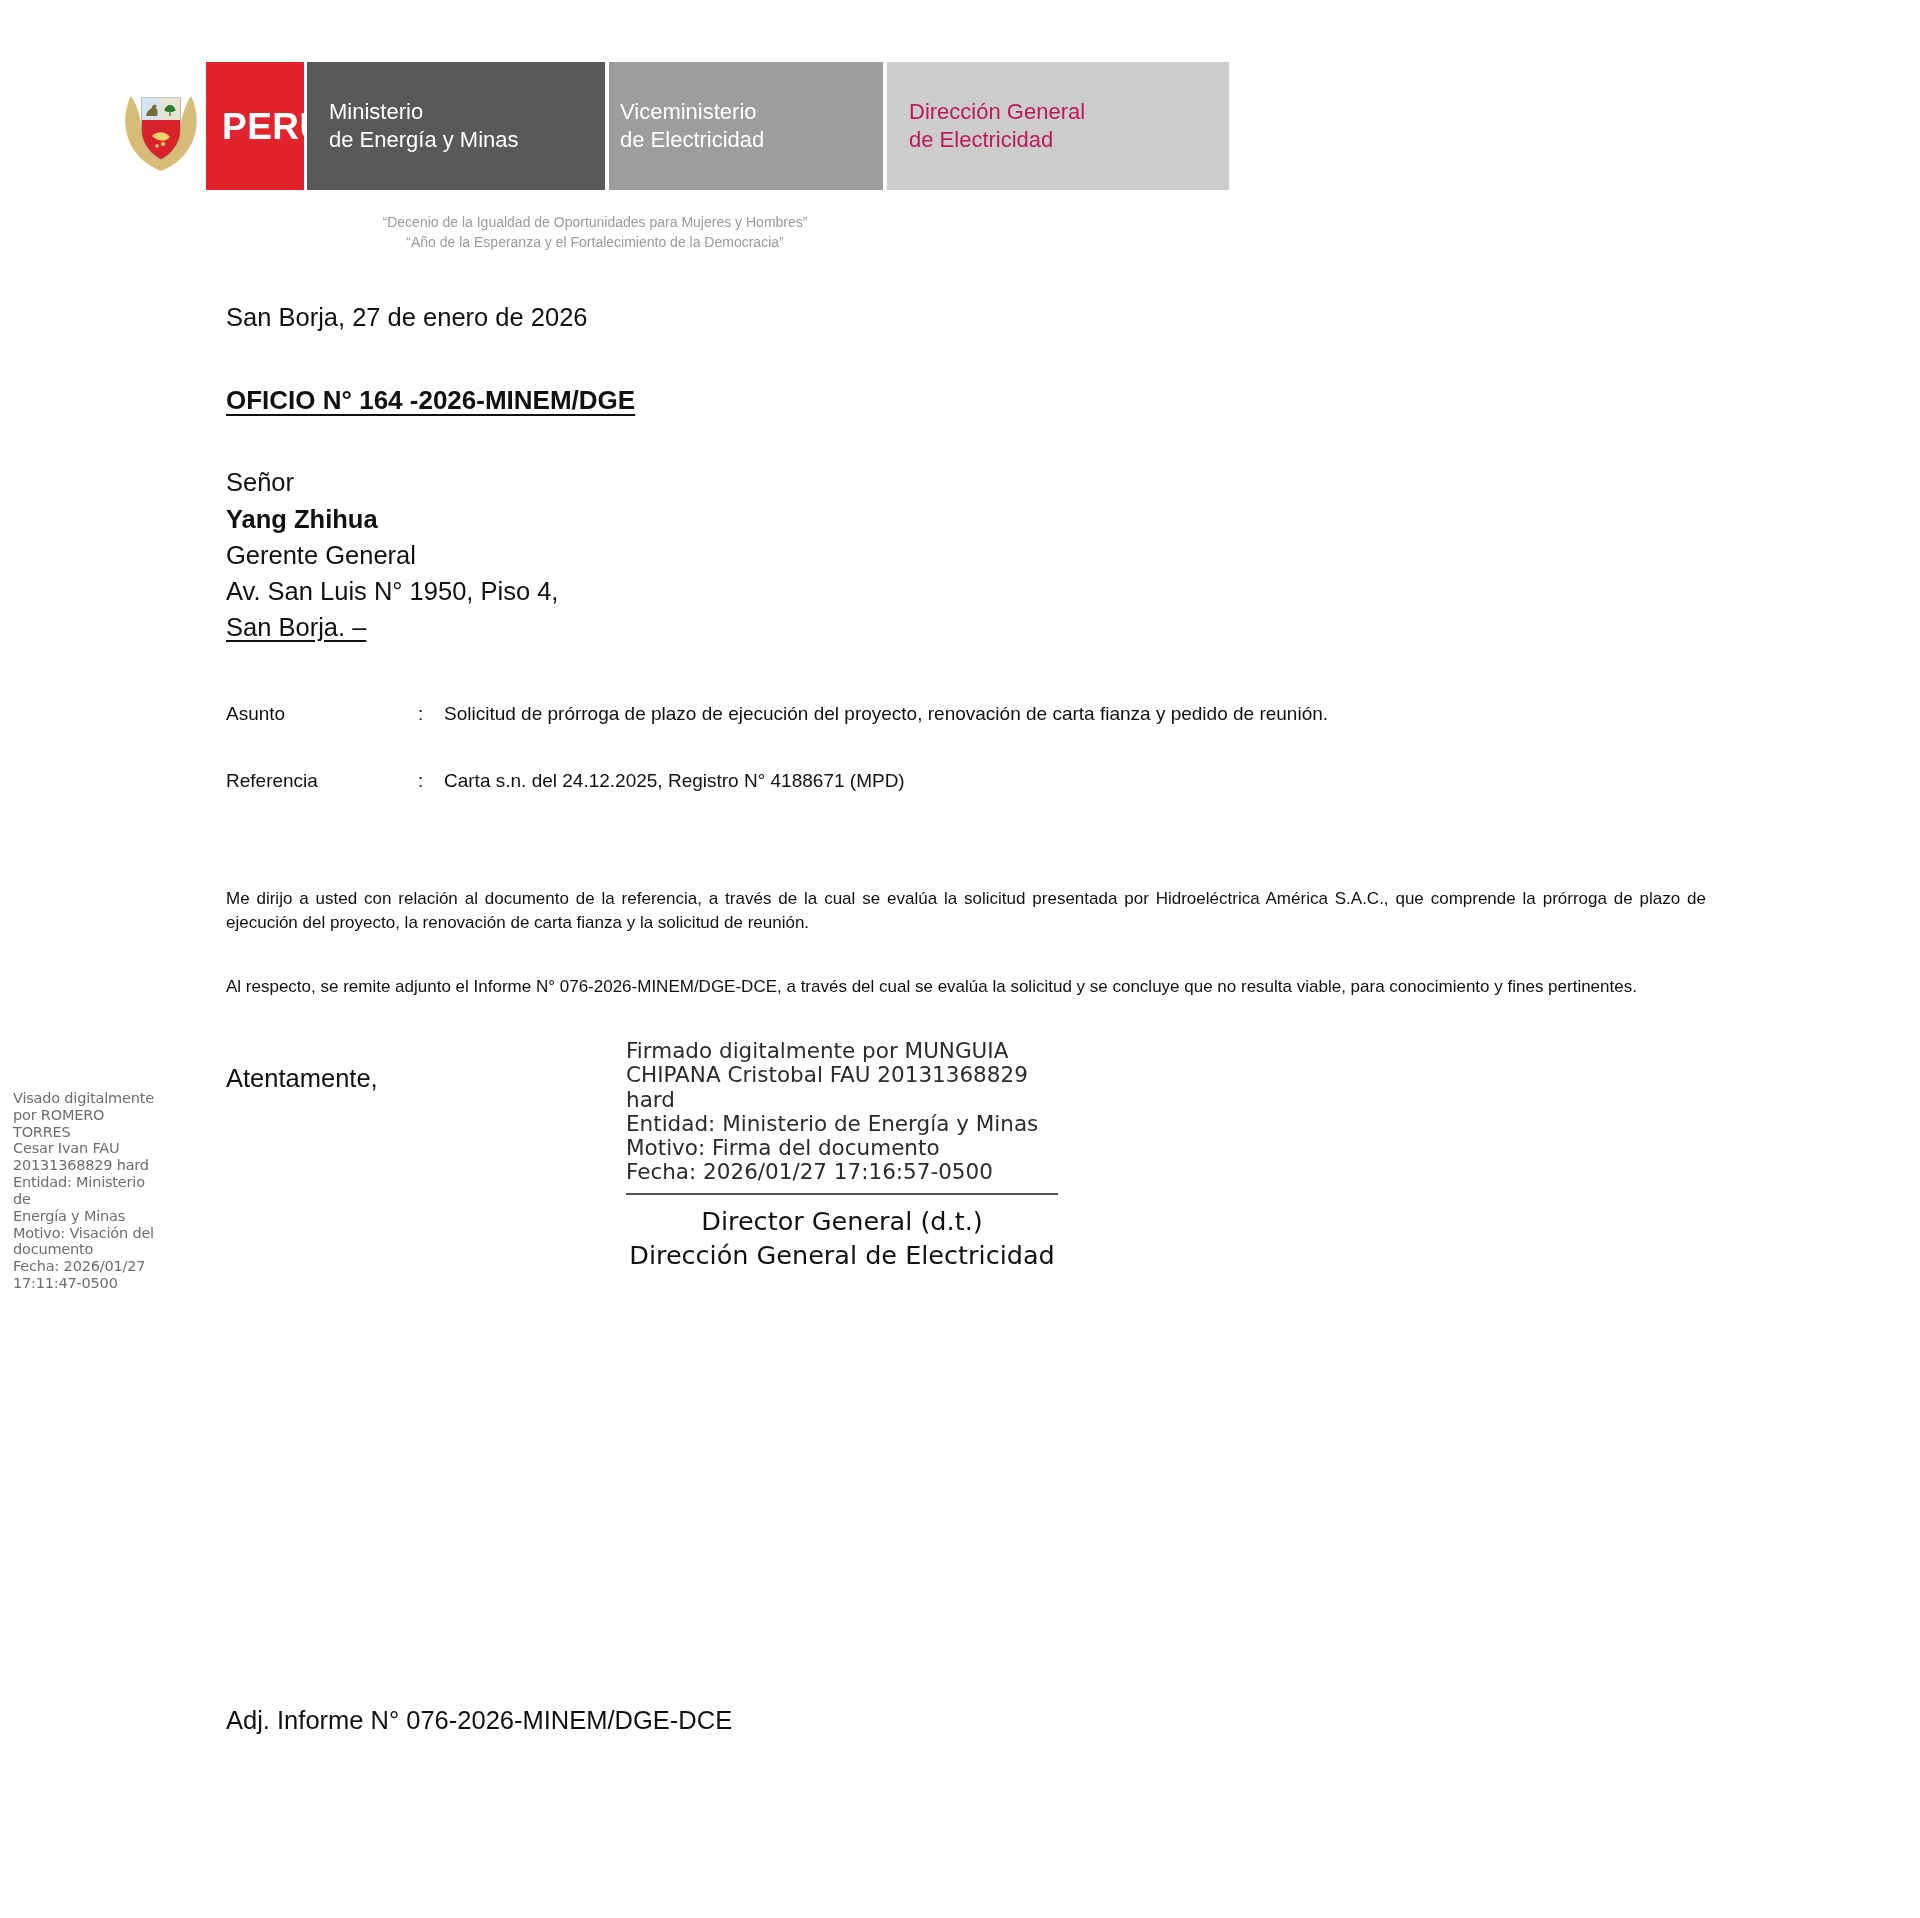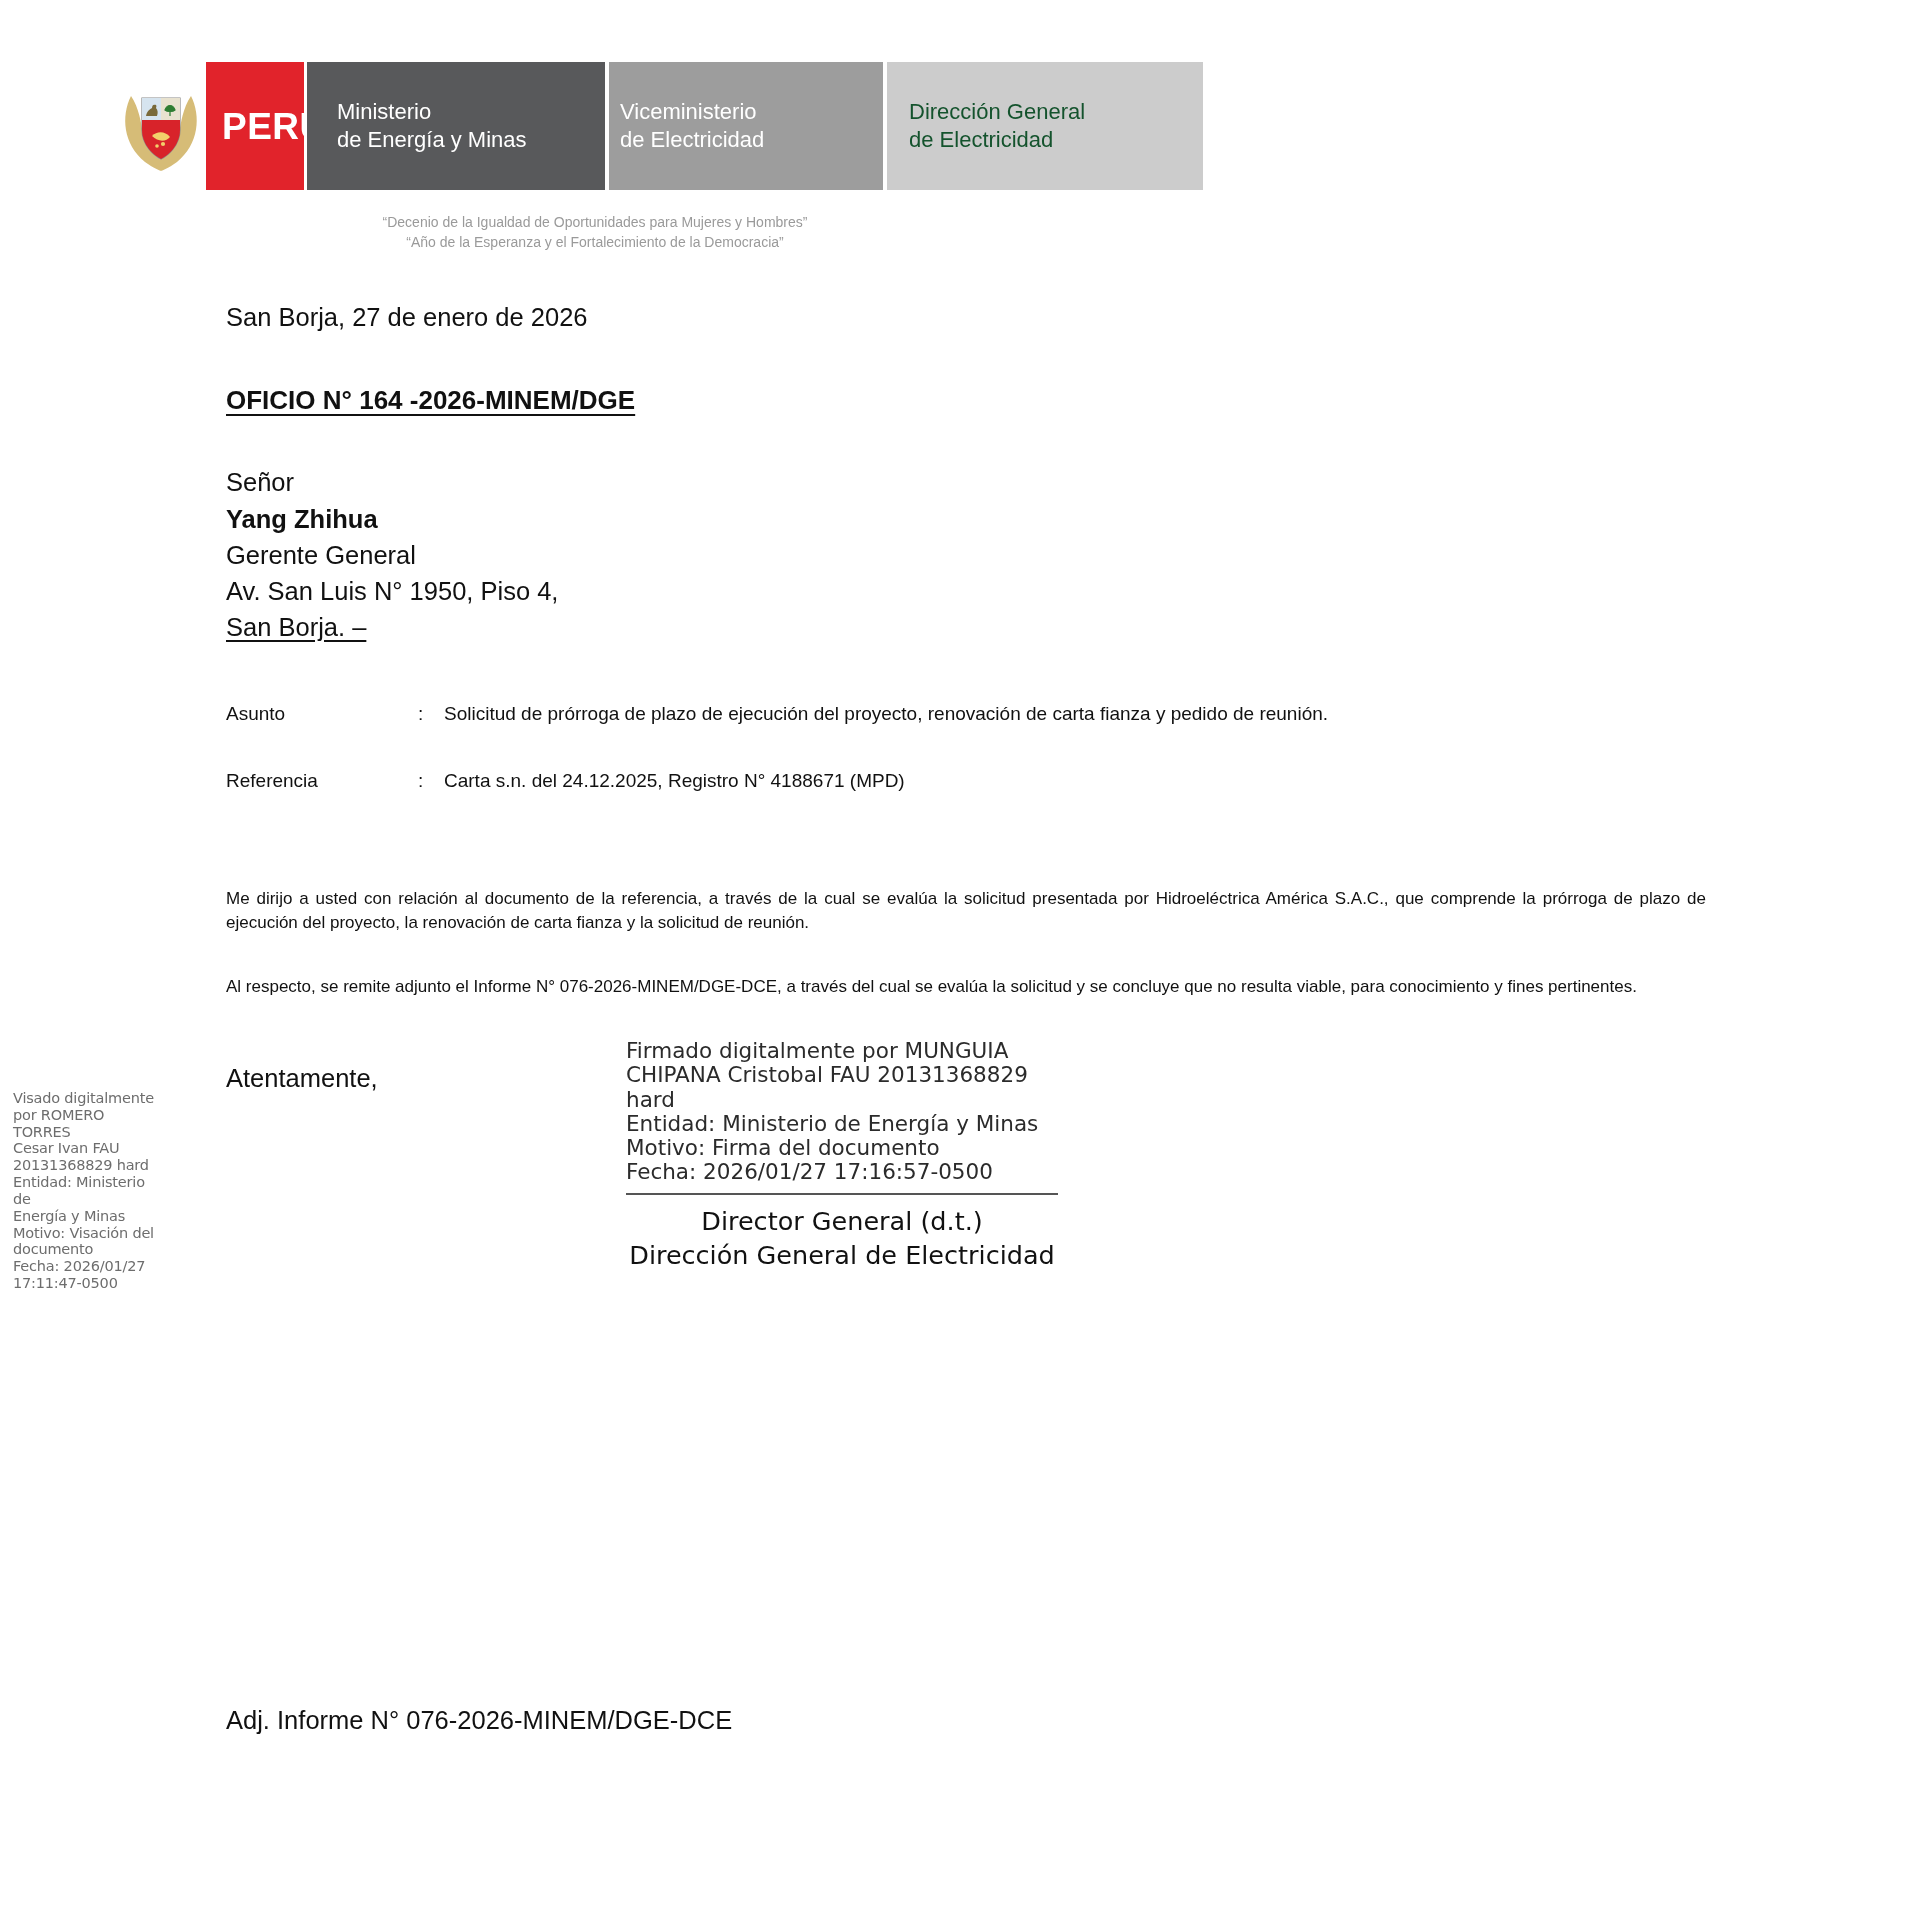--- a/index.html
+++ b/index.html
@@ -44,36 +44,36 @@
     color: #ffffff;
     font-size: 37px;
     font-weight: 600;
     letter-spacing: 0.5px;
     line-height: 1;
     justify-content: center;
   }
   #seg-ministerio {
     background: #58595b;
     width: 298px;
-    padding-left: 30px;
+    padding-left: 22px;
     color: #ffffff;
     margin-left: 3px;
   }
   #seg-viceministerio {
     background: #9d9d9d;
     width: 274px;
     padding-left: 11px;
     color: #ffffff;
     margin-left: 4px;
   }
   #seg-direccion {
     background: #cccccc;
-    width: 316px;
+    width: 342px;
     padding-left: 22px;
-    color: #14532d;
+    color: #be185d;
     margin-left: 4px;
   }
   .banner-line {
     font-size: 22px;
     line-height: 1.26;
     white-space: nowrap;
   }
 
   
   #coat-of-arms svg { display:block; }

